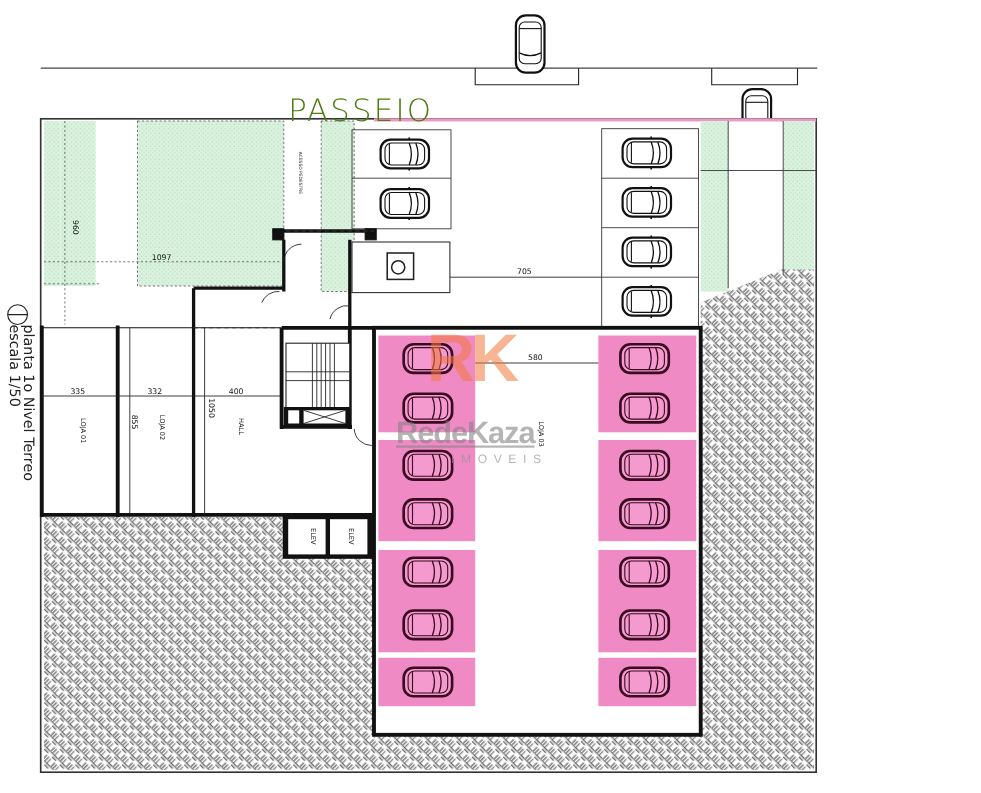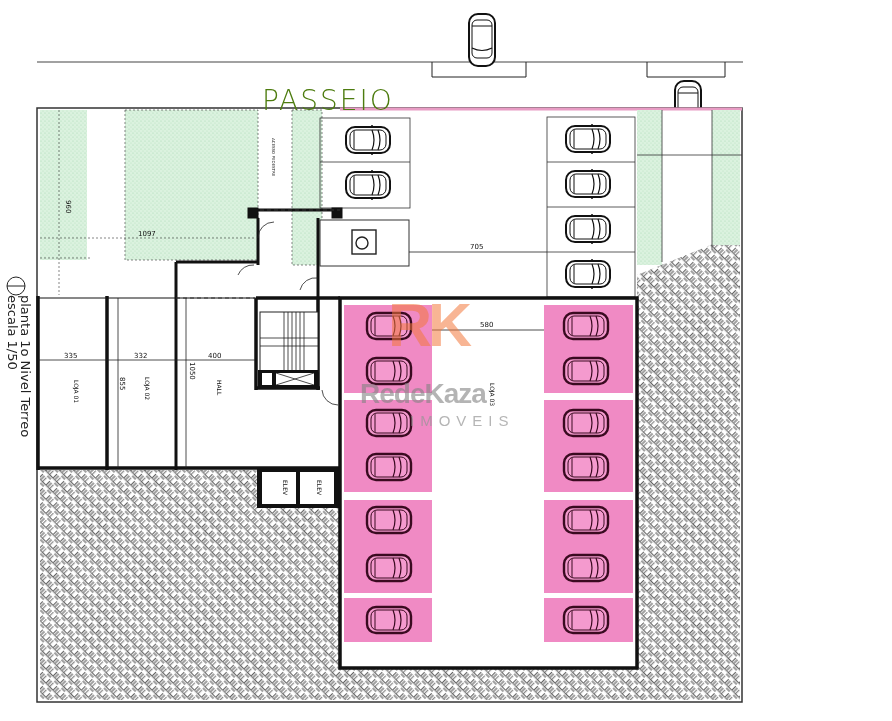--- a/index.html
+++ b/index.html
@@ -2,22 +2,22 @@
 <html><head>
 <meta charset="utf-8">
 <style>
   html,body{margin:0;padding:0;background:#fff;}
   body{width:892px;height:721px;overflow:hidden;position:relative;font-family:"Liberation Sans",sans-serif;}
   #plan{position:absolute;left:0;top:0;width:892px;height:721px;}
   .lbl{font-family:"DejaVu Sans",sans-serif;fill:#111;}
   .passeio{position:absolute;left:262px;top:84px;font-size:28px;letter-spacing:2px;color:#4d7c0f;font-family:"DejaVu Sans",sans-serif;font-weight:300;}
   .watermark{position:absolute;left:360px;top:290px;width:175px;height:140px;pointer-events:none;}
   .wm-rk{position:absolute;left:28px;top:0;font-size:61px;font-weight:bold;color:rgba(243,120,60,0.55);font-family:"Liberation Sans",sans-serif;letter-spacing:-4px;}
-  .wm-name{position:absolute;left:0;top:88px;font-size:28px;font-weight:bold;color:rgba(130,130,130,0.6);font-family:"Liberation Sans",sans-serif;white-space:nowrap;letter-spacing:-1px;}
-  .wm-sub{position:absolute;left:50px;top:122px;font-size:15px;letter-spacing:6px;color:rgba(150,150,150,0.7);font-family:"Liberation Sans",sans-serif;}
+  .wm-name{position:absolute;left:0;top:88px;font-size:28px;font-weight:bold;color:rgba(130,130,130,0.6);font-family:"Liberation Sans",sans-serif;white-space:nowrap;letter-spacing:-1px;text-decoration:underline;}
+  .wm-sub{position:absolute;left:50px;top:122px;font-size:11px;letter-spacing:6px;color:rgba(150,150,150,0.7);font-family:"Liberation Sans",sans-serif;}
 </style>
 </head>
 <body>
 
 <svg id="plan" viewBox="0 0 892 721" xmlns="http://www.w3.org/2000/svg">
   <defs>
     <pattern id="garden" width="4" height="4" patternUnits="userSpaceOnUse">
       <rect width="4" height="4" fill="#dbf2df"></rect>
       <circle cx="1" cy="1" r="0.6" fill="#a9d9b4"></circle>
       <circle cx="3" cy="3" r="0.6" fill="#b9e2c2"></circle>

